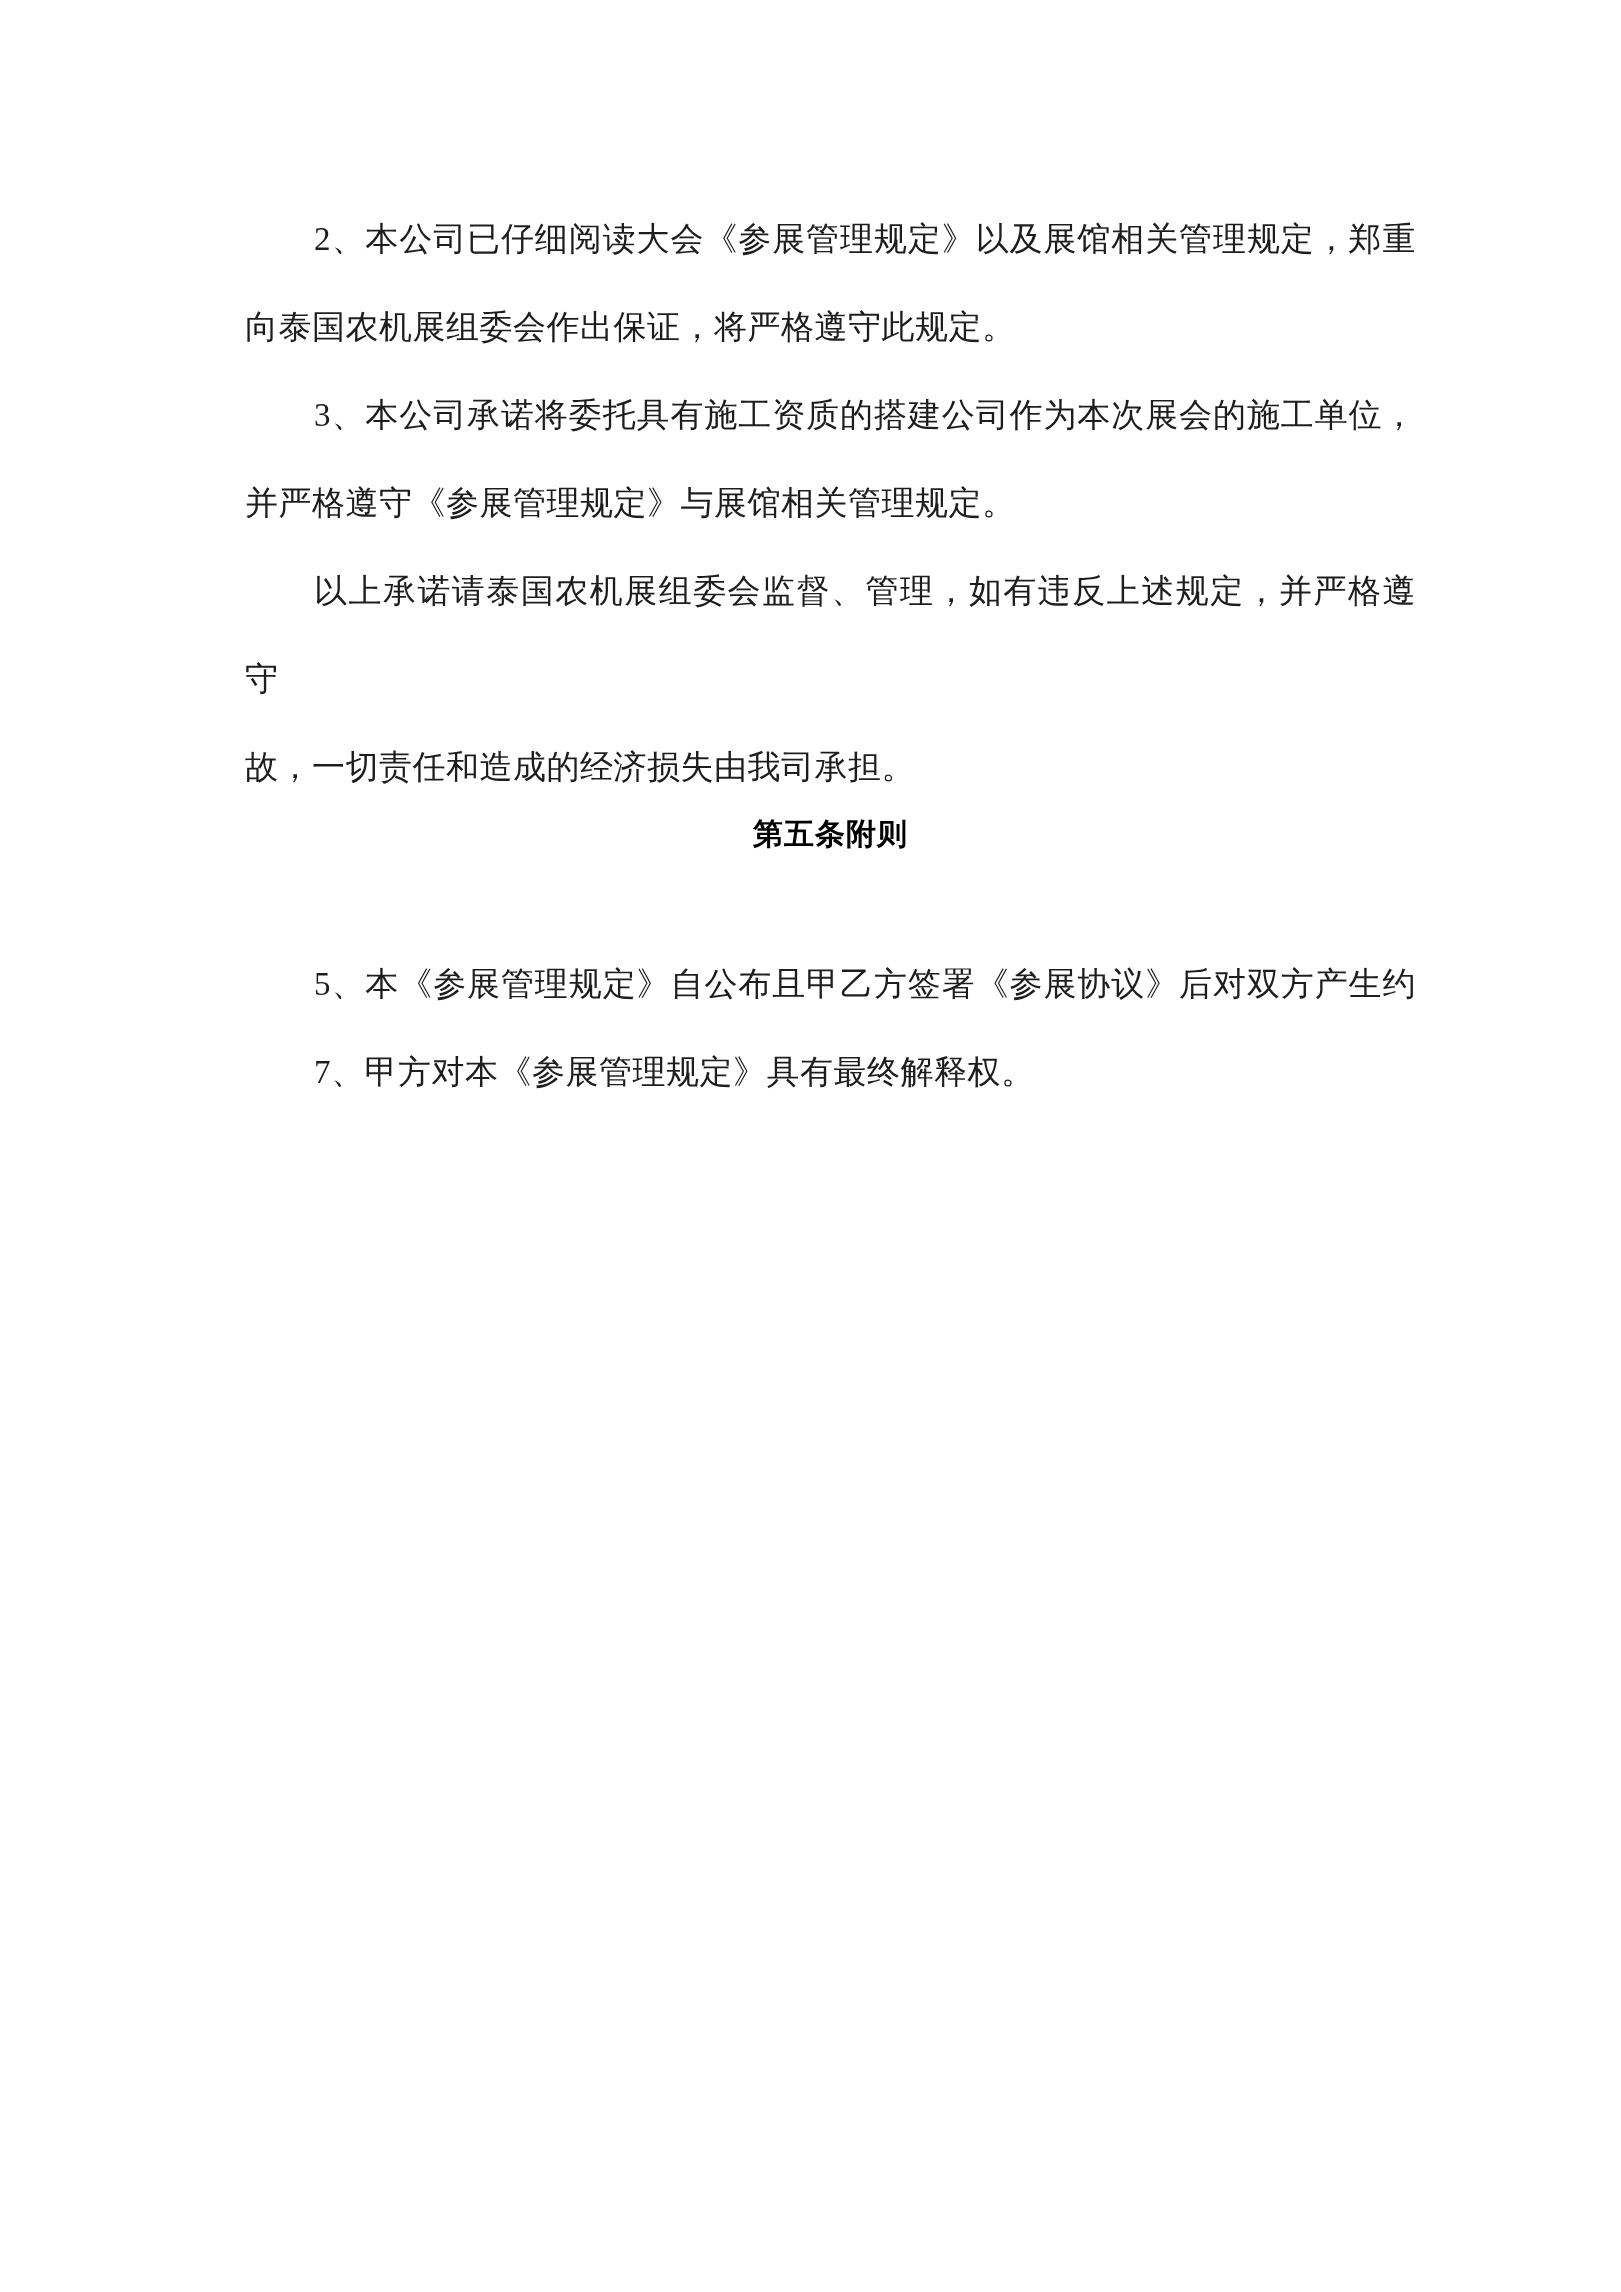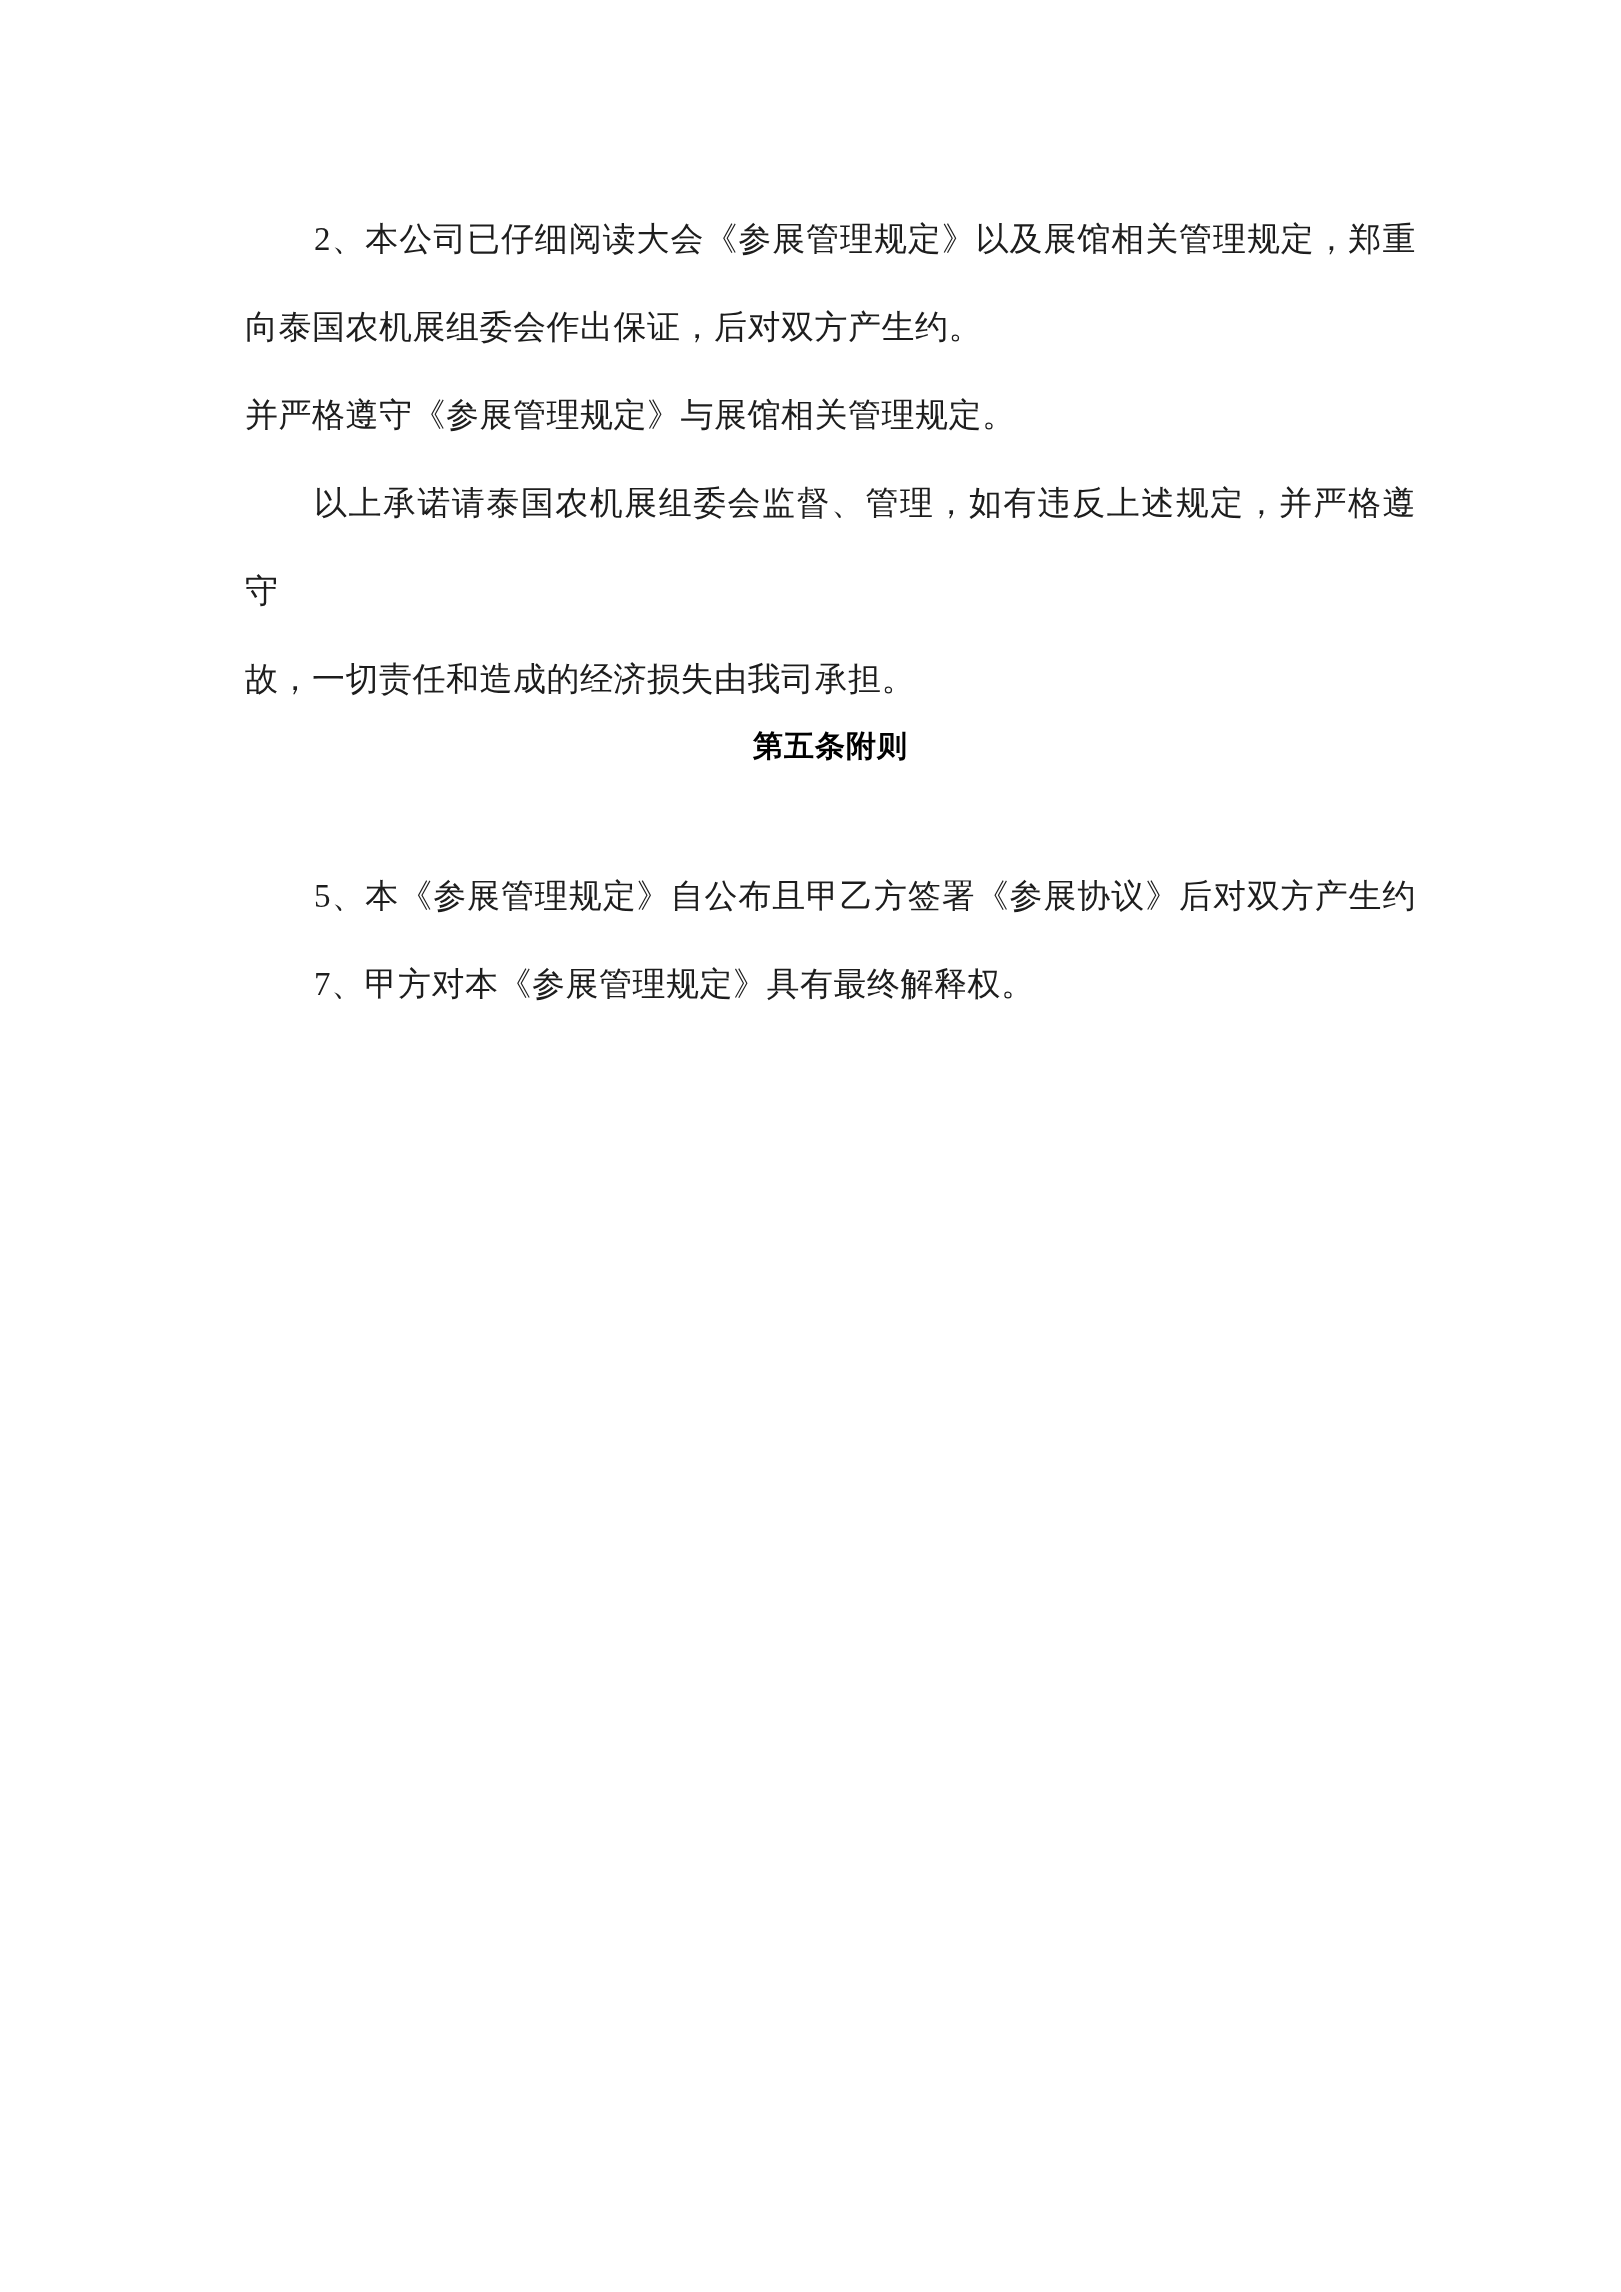--- a/index.html
+++ b/index.html
@@ -51,22 +51,23 @@
     margin-top: 72px;
   }
 </style>
 </head>
 <body>
 
 <div class="page">
   <div class="text-block">
 
     <div class="line indent justify">2、本公司已仔细阅读大会《参展管理规定》以及展馆相关管理规定，郑重</div>
-    <div class="line">向泰国农机展组委会作出保证，后对双方产生约。</div>
+    <div class="line">向泰国农机展组委会作出保证，将严格遵守此规定。</div>
 
+    <div class="line indent justify">3、本公司承诺将委托具有施工资质的搭建公司作为本次展会的施工单位，</div>
     <div class="line">并严格遵守《参展管理规定》与展馆相关管理规定。</div>
 
     <div class="line indent justify">以上承诺请泰国农机展组委会监督、管理，如有违反上述规定，并严格遵守</div>
     <div class="line">故，一切责任和造成的经济损失由我司承担。</div>
 
     <div class="section-heading">第五条附则</div>
 
     <div class="line indent justify after-heading">5、本《参展管理规定》自公布且甲乙方签署《参展协议》后对双方产生约</div>
 
     <div class="line indent">7、甲方对本《参展管理规定》具有最终解释权。</div>

